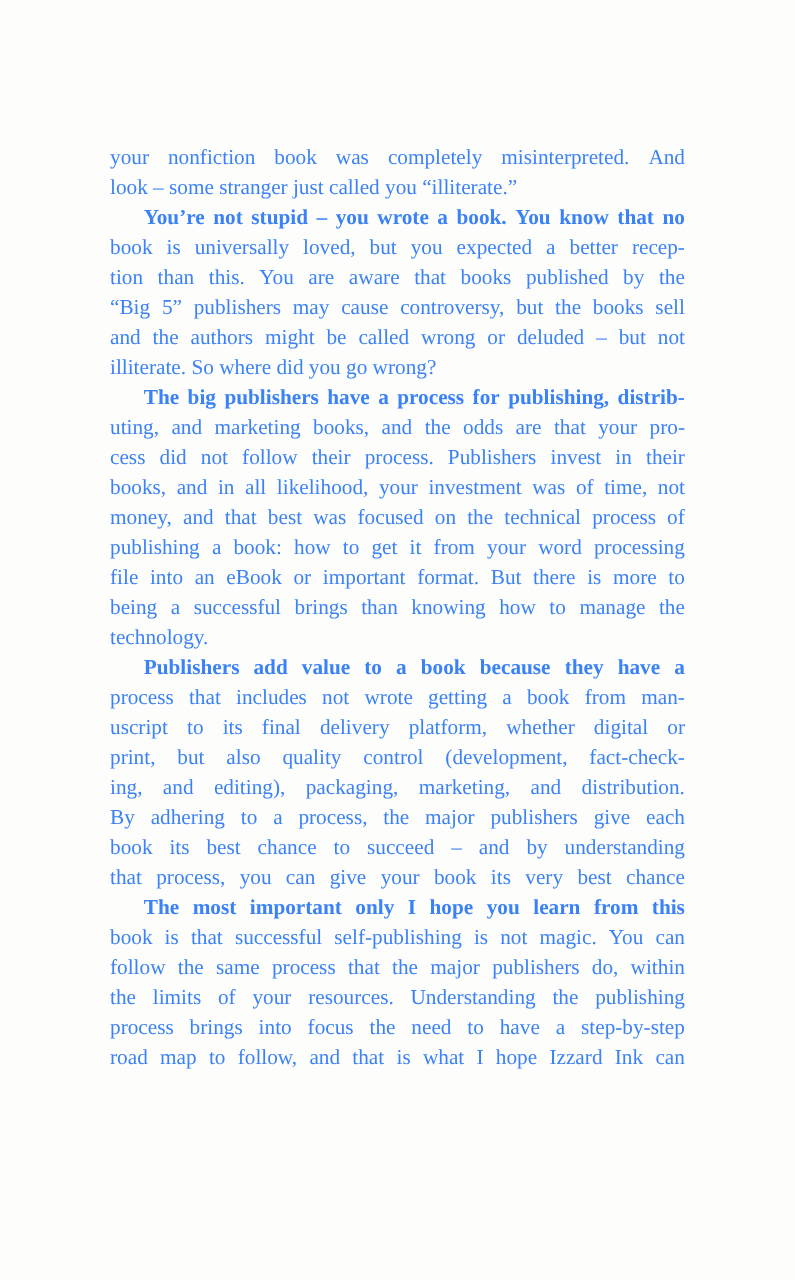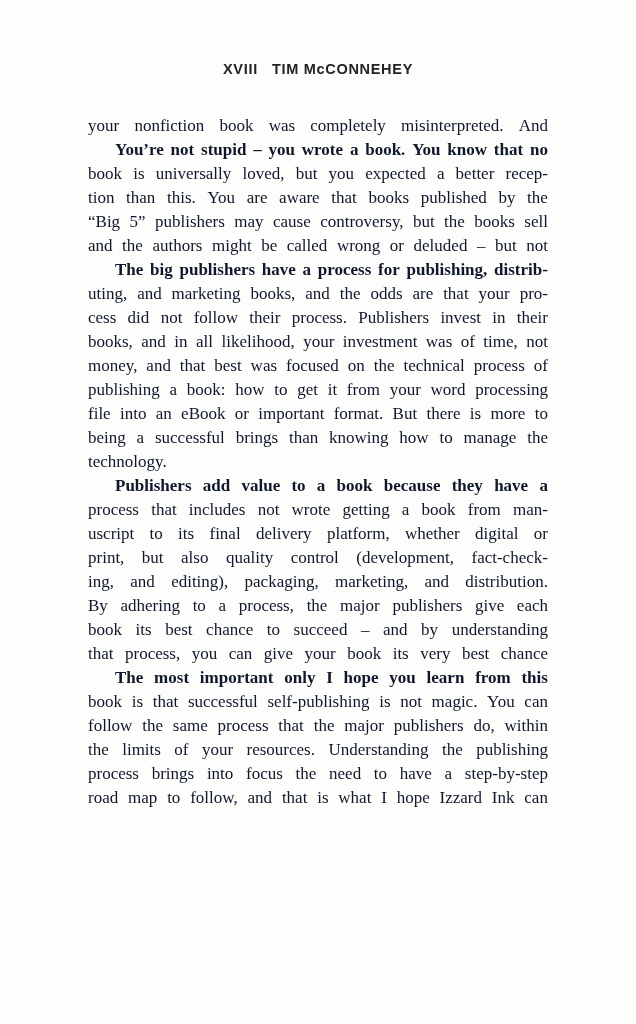--- a/index.html
+++ b/index.html
@@ -35,21 +35,21 @@
   }
   .running-header .folio {
     margin-right: 14px;
   }
   .text-column {
     position: absolute;
     top: 114px;
     left: 88px;
     width: 460px;
     font-size: 17px;
-    color: #0f172a;
+    color: #3b82f6;
   }
   .paragraph {
     margin: 0;
   }
   .text-line {
     height: 24px;
     line-height: 24px;
     display: flex;
     justify-content: space-between;
     white-space: nowrap;
@@ -66,35 +66,33 @@
   }
   .text-line span {
     flex: 0 0 auto;
   }
 </style>
 </head>
 <body>
 
 <div class="page">
 
-  <header class="running-header">
-    <span class="folio">XVIII</span><span>TIM McCONNEHEY</span>
-  </header>
 
   <main class="text-column">
       <div class="paragraph">
         <div class="text-line">
           <span>your</span>
           <span>nonfiction</span>
           <span>book</span>
           <span>was</span>
           <span>completely</span>
           <span>misinterpreted.</span>
           <span>And</span>
         </div>
+        <div class="text-line last">look – some stranger just called you “illiterate.”</div>
       </div>
       <div class="paragraph">
         <div class="text-line indent">
           <span>You’re</span>
           <span>not</span>
           <span>stupid</span>
           <span>–</span>
           <span>you</span>
           <span>wrote</span>
           <span>a</span>
@@ -148,20 +146,21 @@
           <span>might</span>
           <span>be</span>
           <span>called</span>
           <span>wrong</span>
           <span>or</span>
           <span>deluded</span>
           <span>–</span>
           <span>but</span>
           <span>not</span>
         </div>
+        <div class="text-line last">illiterate. So where did you go wrong?</div>
       </div>
       <div class="paragraph">
         <div class="text-line indent">
           <span>The</span>
           <span>big</span>
           <span>publishers</span>
           <span>have</span>
           <span>a</span>
           <span>process</span>
           <span>for</span>

